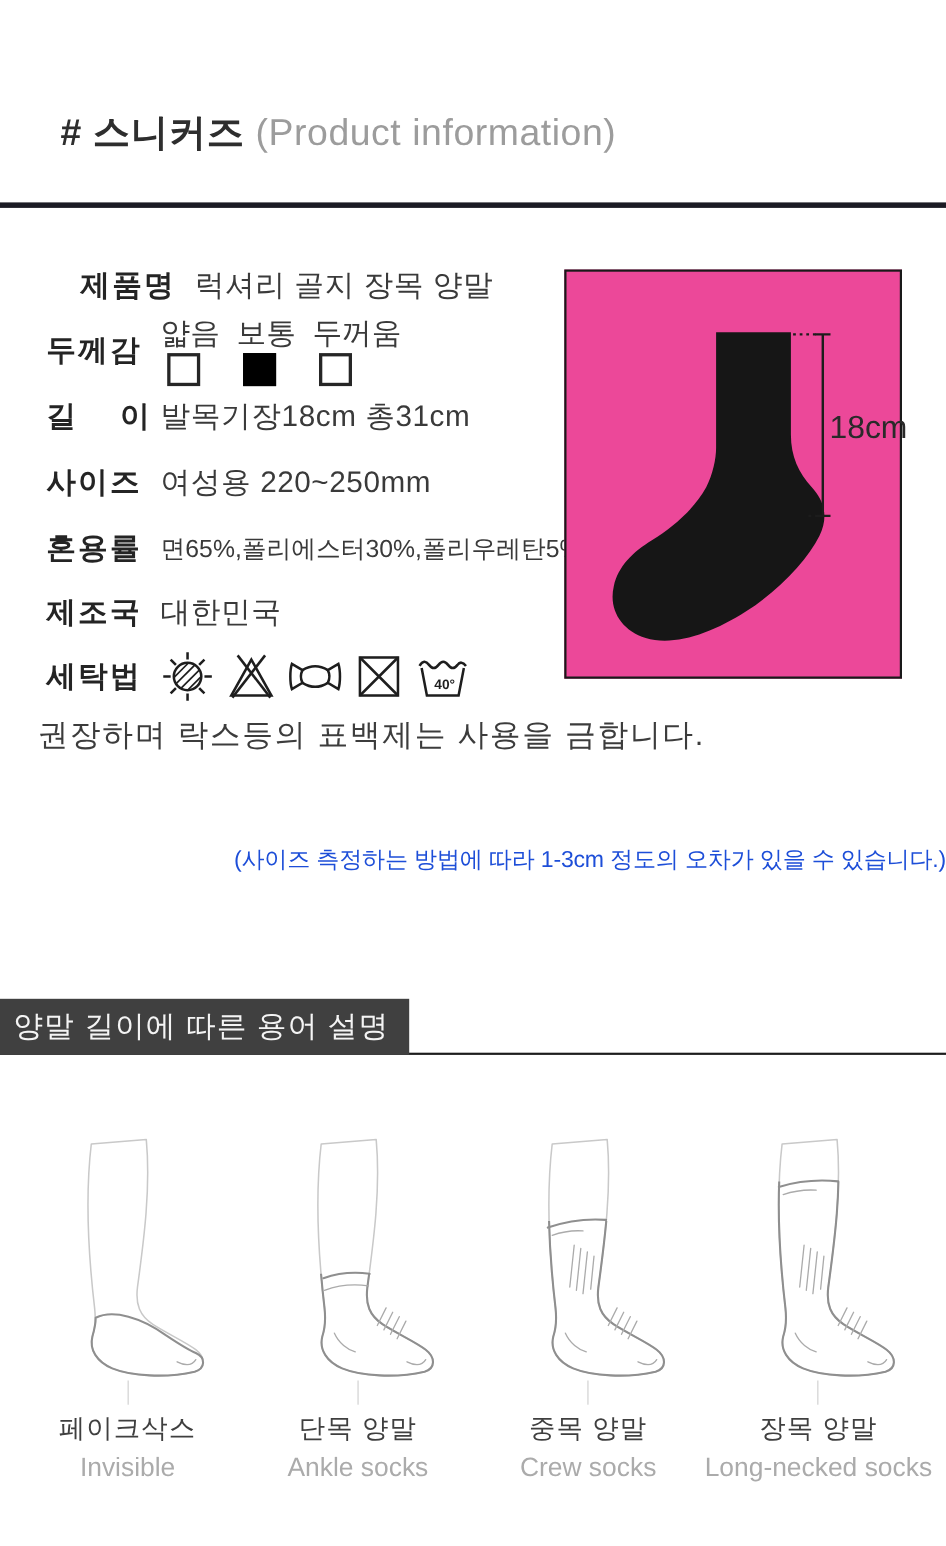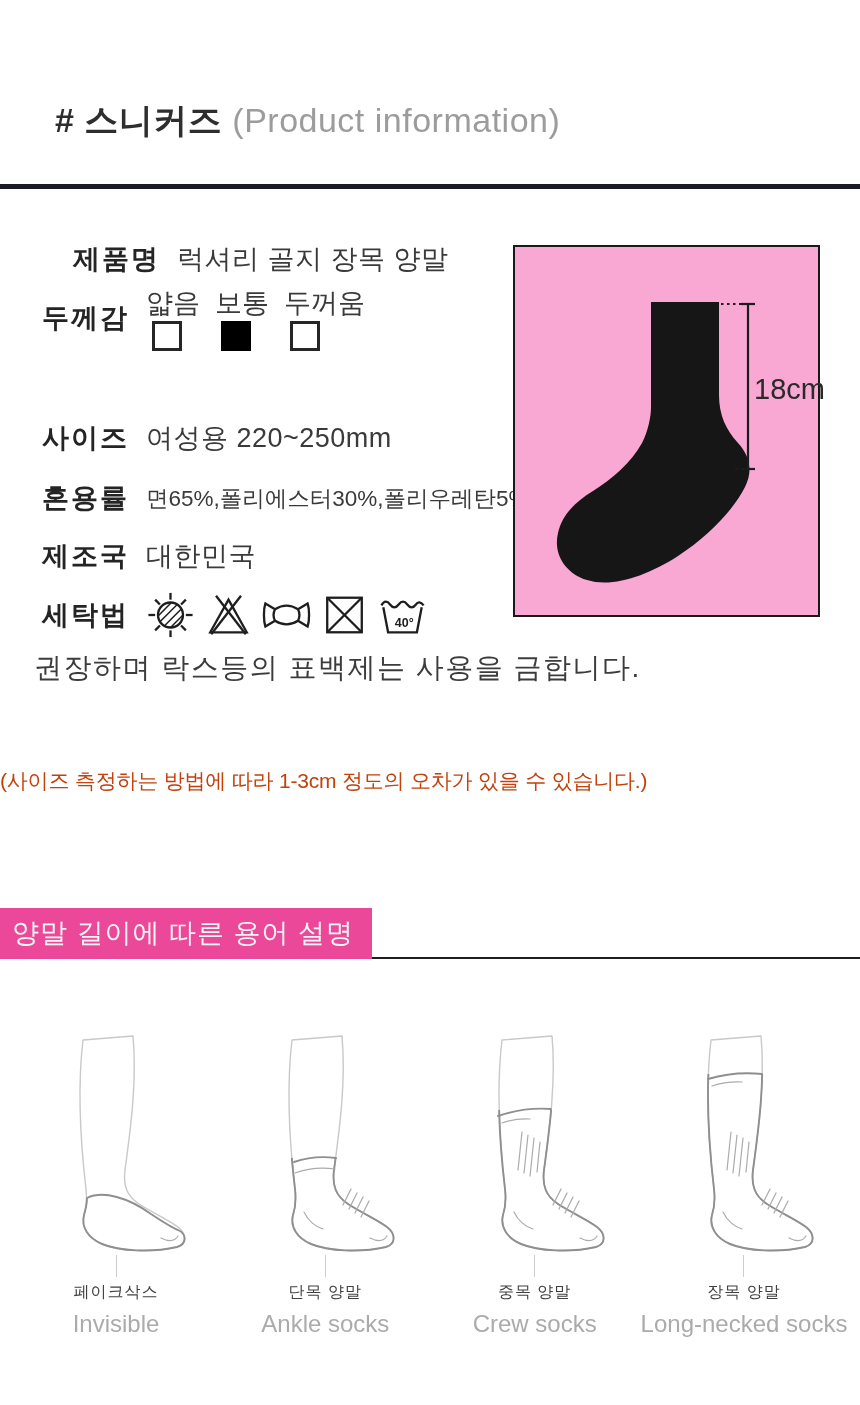--- a/index.html
+++ b/index.html
@@ -22,40 +22,40 @@
   .opt .opt-text{font-size:27px;color:#3a3a3a;}
   .chk{width:24px;height:24px;border:3px solid #262626;margin-left:6px;background:#fff;}
   .chk.filled{background:#000;border-color:#000;}
   .care-icons{display:flex;align-items:center;gap:9px;}
   .care-icons svg{width:49px;height:48px;display:block;}
   .ci{fill:none;stroke:#1e1e1e;stroke-width:2.4;stroke-linecap:butt;stroke-linejoin:miter;}
   .ci-thin{fill:none;stroke:#1e1e1e;stroke-width:1.6;}
   .ci-text{fill:#1e1e1e;font-family:"Liberation Sans",sans-serif;font-weight:700;font-size:13px;}
 
   .care-text{position:absolute;left:34px;top:646px;font-size:28px;color:#3c3c3c;line-height:43px;letter-spacing:1.5px;white-space:nowrap;}
-  .size-note{position:absolute;left:0;top:767px;width:860px;text-align:left;font-size:21px;color:#c2410c;letter-spacing:-0.2px;}
-
-  
-  .photo-box{position:absolute;left:513px;top:245px;width:303px;height:368px;border:2px solid #191919;background:#f9a8d4;}
+  .size-note{position:absolute;left:0;top:767px;width:860px;text-align:right;font-size:21px;color:#1d4ed8;letter-spacing:-0.2px;}
+
+  
+  .photo-box{position:absolute;left:513px;top:245px;width:303px;height:368px;border:2px solid #191919;background:#ec4899;}
   .photo-box svg{position:absolute;left:0;top:0;width:303px;height:368px;}
   .measure-label{position:absolute;left:239px;top:126px;font-size:29px;color:#2a2a2a;letter-spacing:0;}
   .m-line{fill:none;stroke:#1c1c1c;stroke-width:2.2;}
   .m-dot{fill:none;stroke:#1c1c1c;stroke-width:2.2;stroke-dasharray:2.5 3.5;}
 
   
   .guide-bar{position:absolute;left:0;top:908px;width:860px;height:51px;}
   .guide-bar .bar-line{position:absolute;left:0;bottom:0;width:100%;height:2px;background:#1d1d1d;}
-  .badge{position:absolute;left:0;top:0;height:51px;background:#ec4899;color:#f4f4f4;
+  .badge{position:absolute;left:0;top:0;height:51px;background:#404040;color:#f4f4f4;
          font-size:27px;line-height:51px;padding:0 18px 0 12px;letter-spacing:1px;white-space:nowrap;z-index:1;}
 
   .guide{position:absolute;left:40px;top:1030px;width:780px;display:flex;justify-content:space-between;}
   .g-col{width:152px;display:flex;flex-direction:column;align-items:center;}
   .g-col svg{width:152px;height:225px;display:block;}
   .tick{width:1px;height:22px;background:#cdcdcd;}
-  .g-ko{font-size:16px;color:#3f3f3f;letter-spacing:1px;margin-top:5px;white-space:nowrap;}
+  .g-ko{font-size:24px;color:#3f3f3f;letter-spacing:1px;margin-top:5px;white-space:nowrap;}
   .g-en{font-size:24px;color:#ababab;margin-top:7px;white-space:nowrap;}
 
   
   .leg-light{stroke:#c9c9c9;stroke-width:1.4;fill:none;stroke-linecap:round;stroke-linejoin:round;}
   .leg-dark{stroke:#8f8f8f;stroke-width:1.9;fill:none;stroke-linecap:round;stroke-linejoin:round;}
   .sockline{fill:none;stroke:#8f8f8f;stroke-width:1.9;stroke-linecap:round;}
   .sockdetail{fill:none;stroke:#ababab;stroke-width:1.2;stroke-linecap:round;}
   .hidden-defs{position:absolute;width:0;height:0;overflow:hidden;}
 </style>
 </head>
@@ -83,20 +83,24 @@
     <span class="opt">
       <span class="opt-text">보통</span>
       <span class="chk filled"></span>
     </span>
     <span class="opt">
       <span class="opt-text">두꺼움</span>
       <span class="chk"></span>
     </span>
   </div>
 
+  <div class="row" style="top:357px;">
+    <span class="label">길&nbsp;&nbsp;&nbsp;&nbsp;이</span>
+    <span class="value">발목기장18cm 총31cm</span>
+  </div>
 
   <div class="row" style="top:417px;">
     <span class="label">사이즈</span>
     <span class="value">여성용 220~250mm</span>
   </div>
 
   <div class="row" style="top:477px;">
     <span class="label">혼용률</span>
     <span class="value small">면65%,폴리에스터30%,폴리우레탄5%</span>
   </div>

